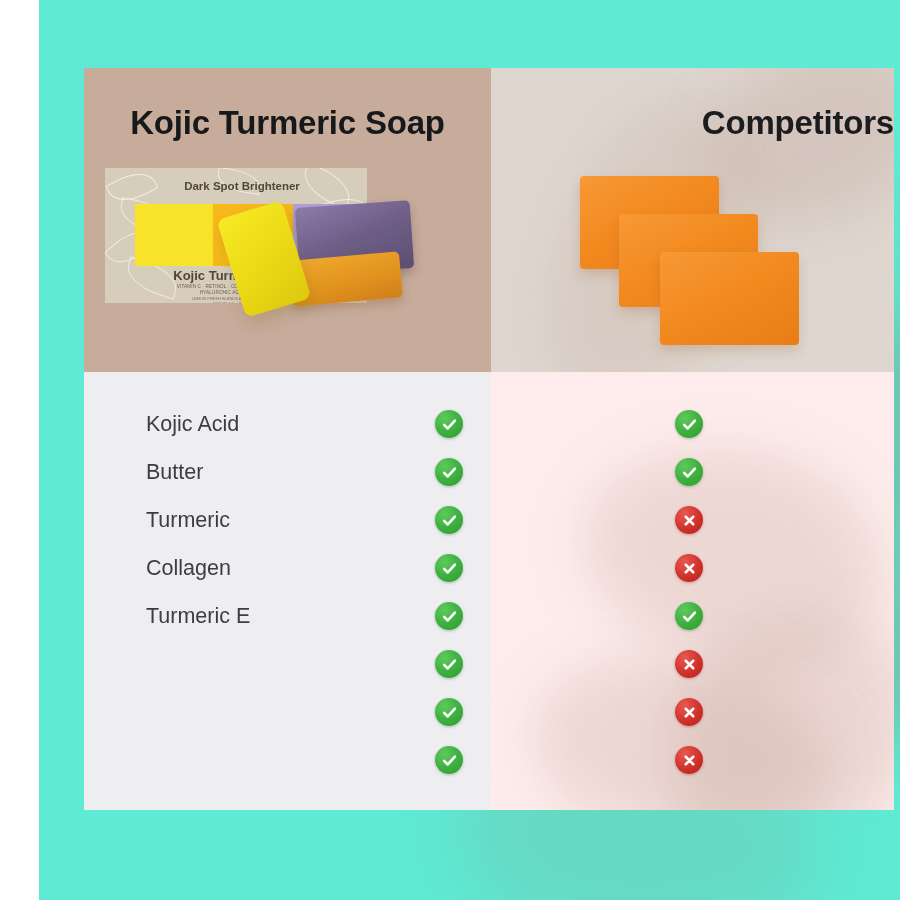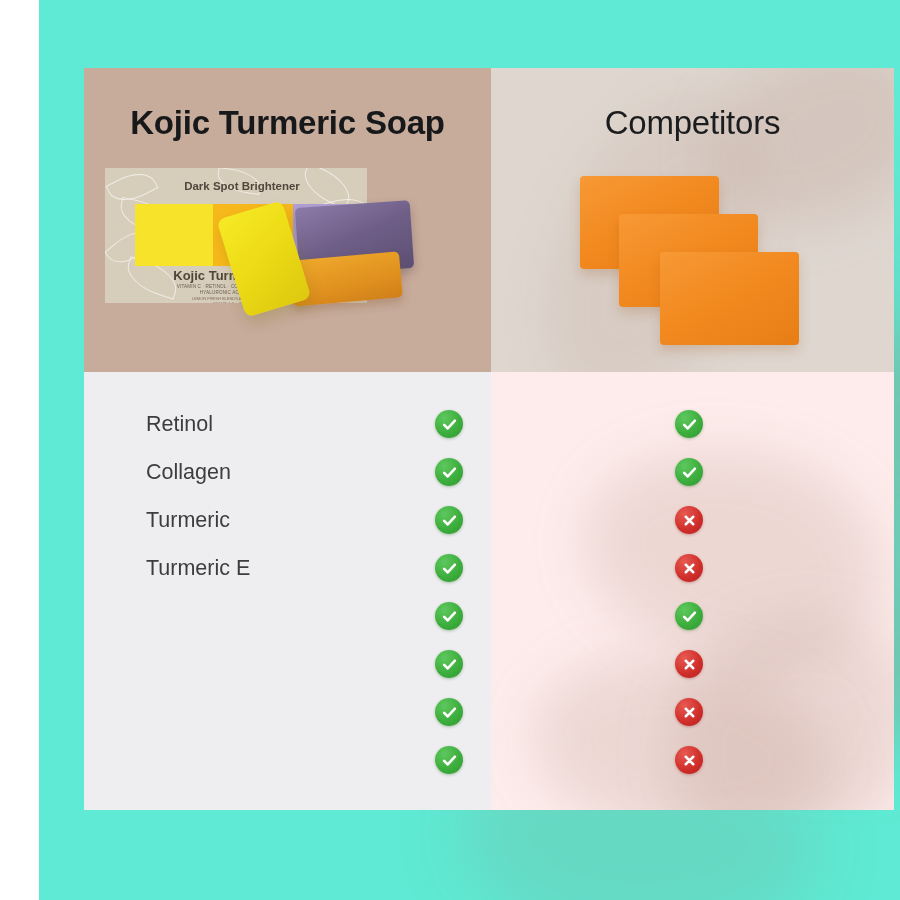--- a/index.html
+++ b/index.html
@@ -81,21 +81,21 @@
   
   .col-title {
     position:relative; z-index:5;
     text-align:center;
     font-size:33px;
     font-weight:700;
     letter-spacing:-.2px;
     color:#17181a;
     padding-top:36px;
   }
-  .q-head-right .col-title { font-weight:400; color:#1b1c1e; }
+  .q-head-right .col-title { font-weight:700; color:#1b1c1e;text-align:right; }
 
   
   #product-photo {
     position:absolute;
     left:21px; top:100px;
     width:365px; height:170px;
   }
   
   #soap-box {
     position:absolute; left:0; top:0;
@@ -292,27 +292,30 @@
       <div id="competitor-photo">
         <div class="comp-bar" id="comp-bar-1"></div>
         <div class="comp-bar" id="comp-bar-2"></div>
         <div class="comp-bar" id="comp-bar-3"></div>
       </div>
     </div>
 
     <div class="q-body-left">
       <div class="rows" id="left-labels">
           <div class="row">
-            <span class="feature-label">Retinol</span>
+            <span class="feature-label">Kojic Acid</span>
+          </div>
+          <div class="row">
+            <span class="feature-label">Butter</span>
+          </div>
+          <div class="row">
+            <span class="feature-label">Turmeric</span>
           </div>
           <div class="row">
             <span class="feature-label">Collagen</span>
-          </div>
-          <div class="row">
-            <span class="feature-label">Turmeric</span>
           </div>
           <div class="row">
             <span class="feature-label">Turmeric E</span>
           </div>
         </div>
       <div class="marks" id="left-marks">
           <div class="mark-cell">
             <span class="mark yes">
               <svg width="17" height="17" viewBox="0 0 24 24" aria-hidden="true">
                 <path d="M4.5 12.6 L9.6 17.6 L19.6 6.6" fill="none" stroke="#fff" stroke-width="3.6" stroke-linecap="round" stroke-linejoin="round"></path>

